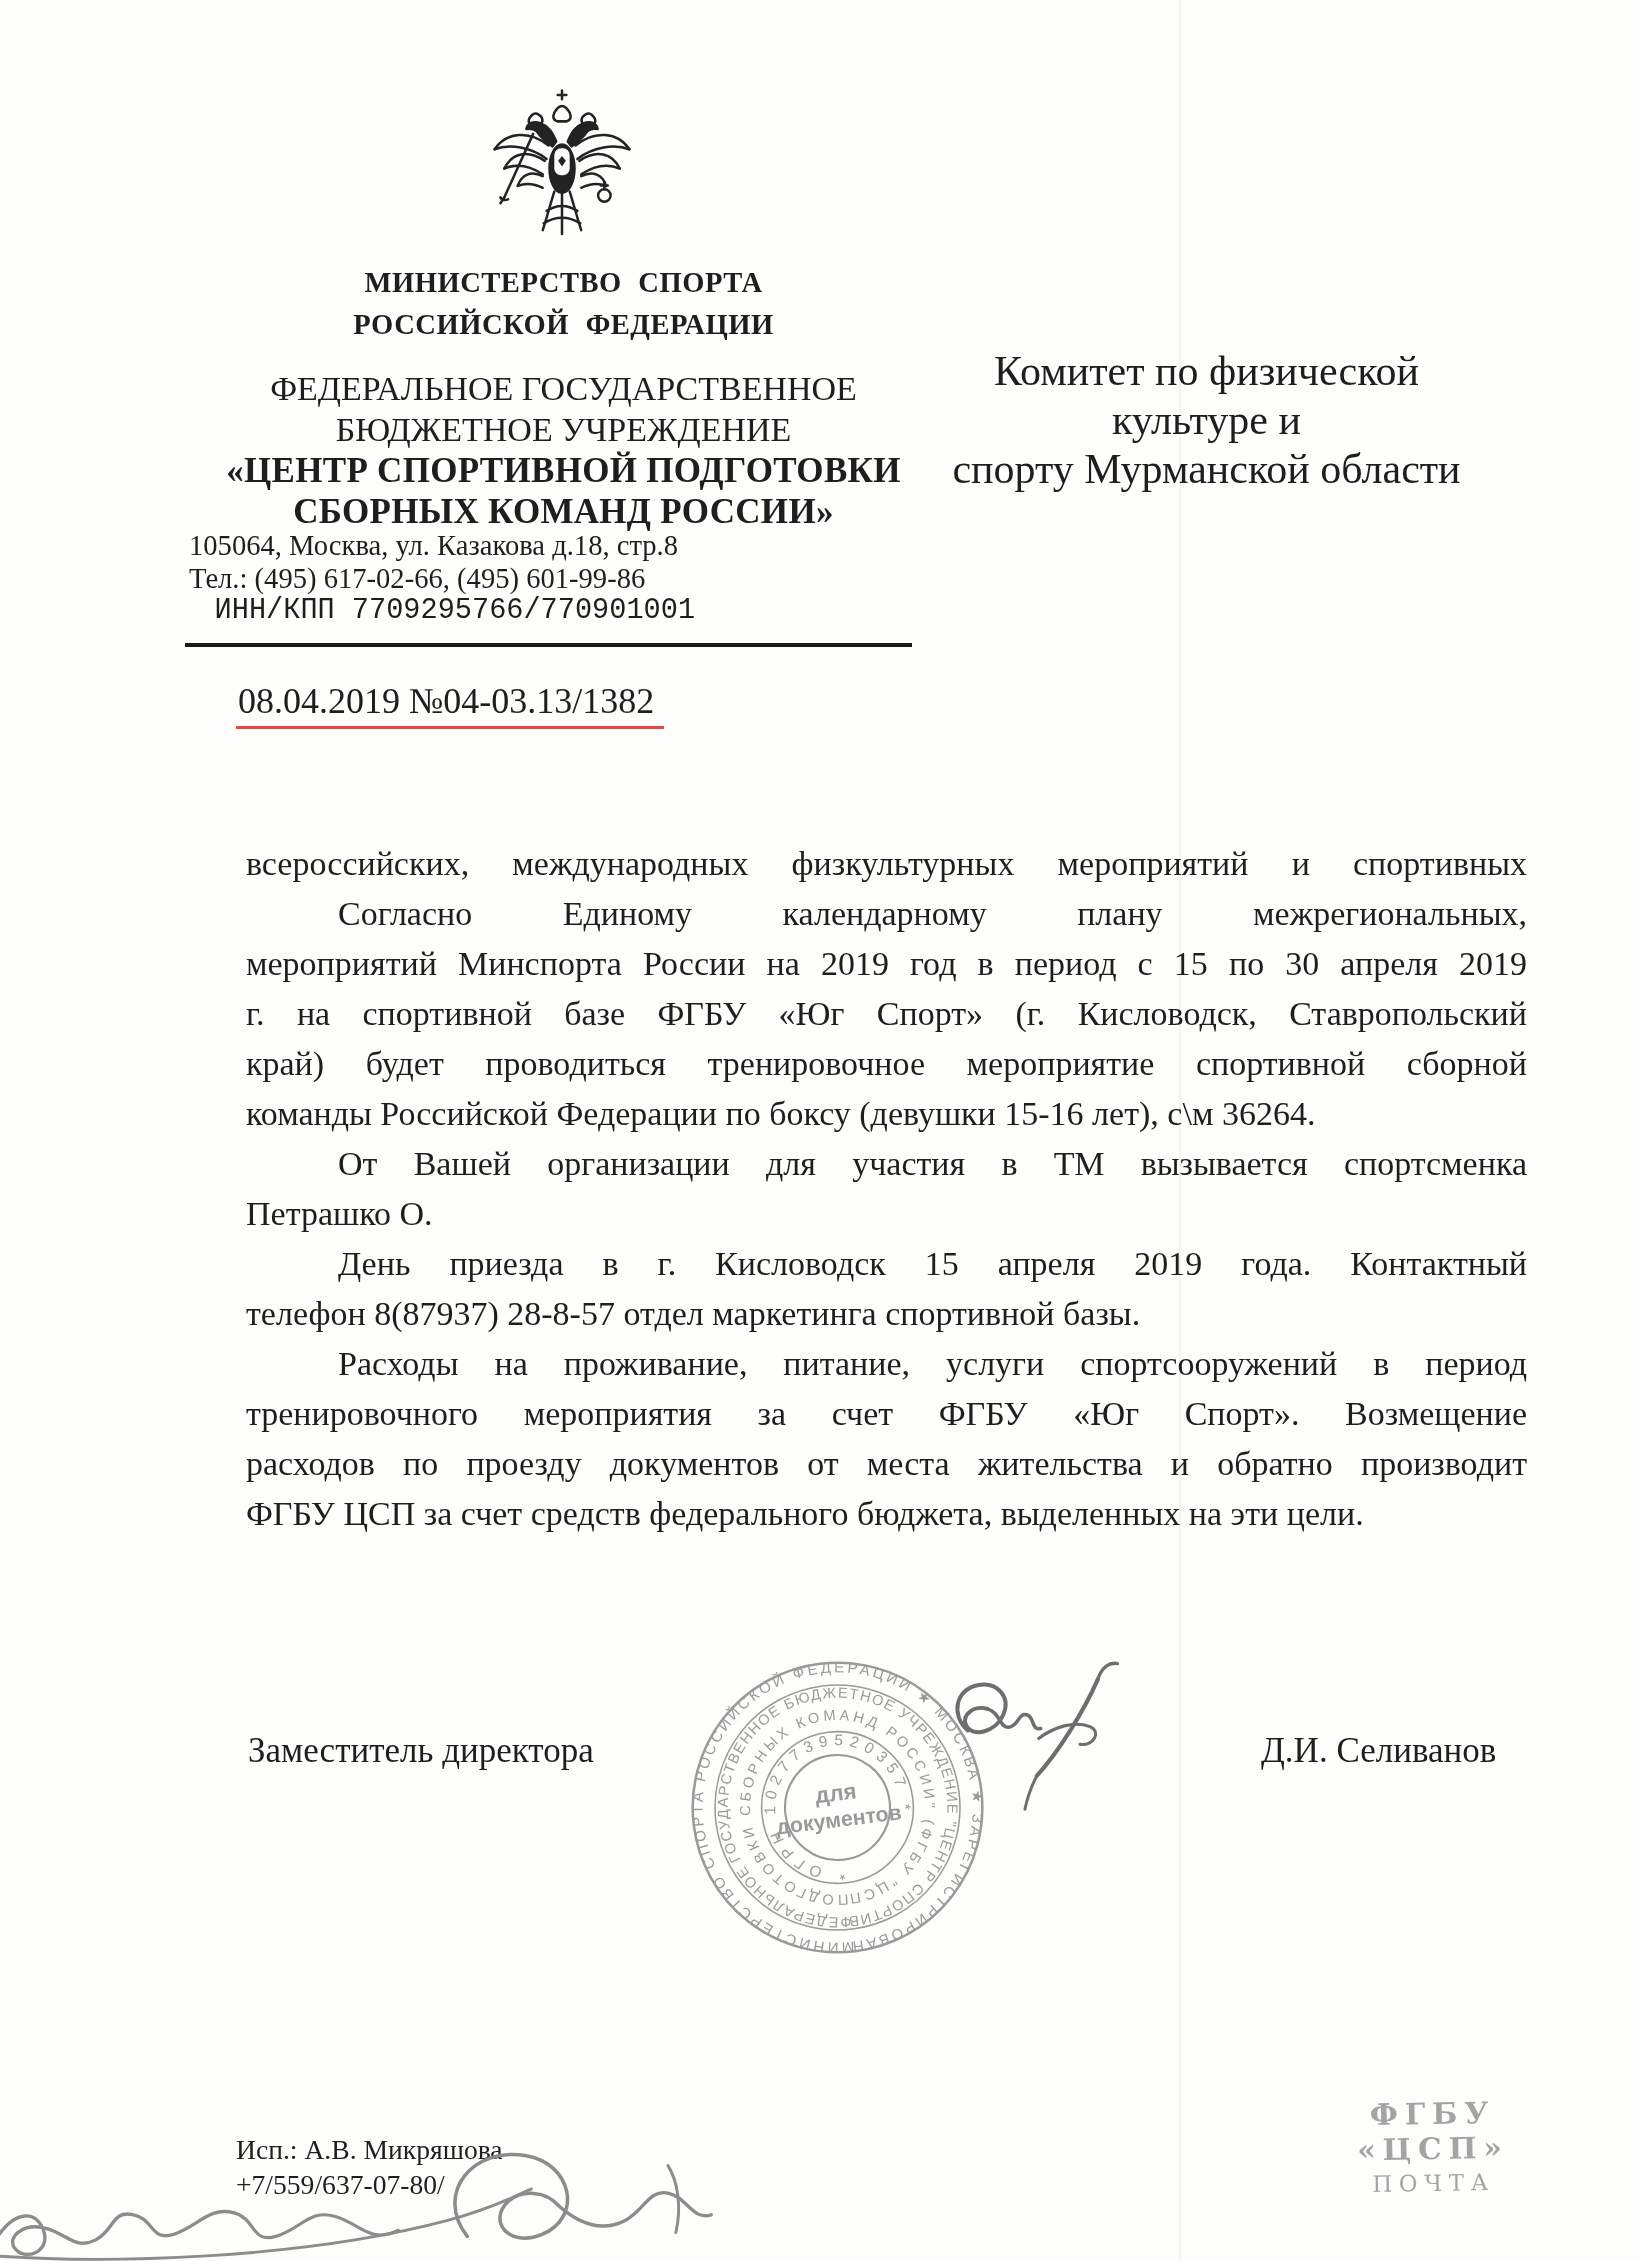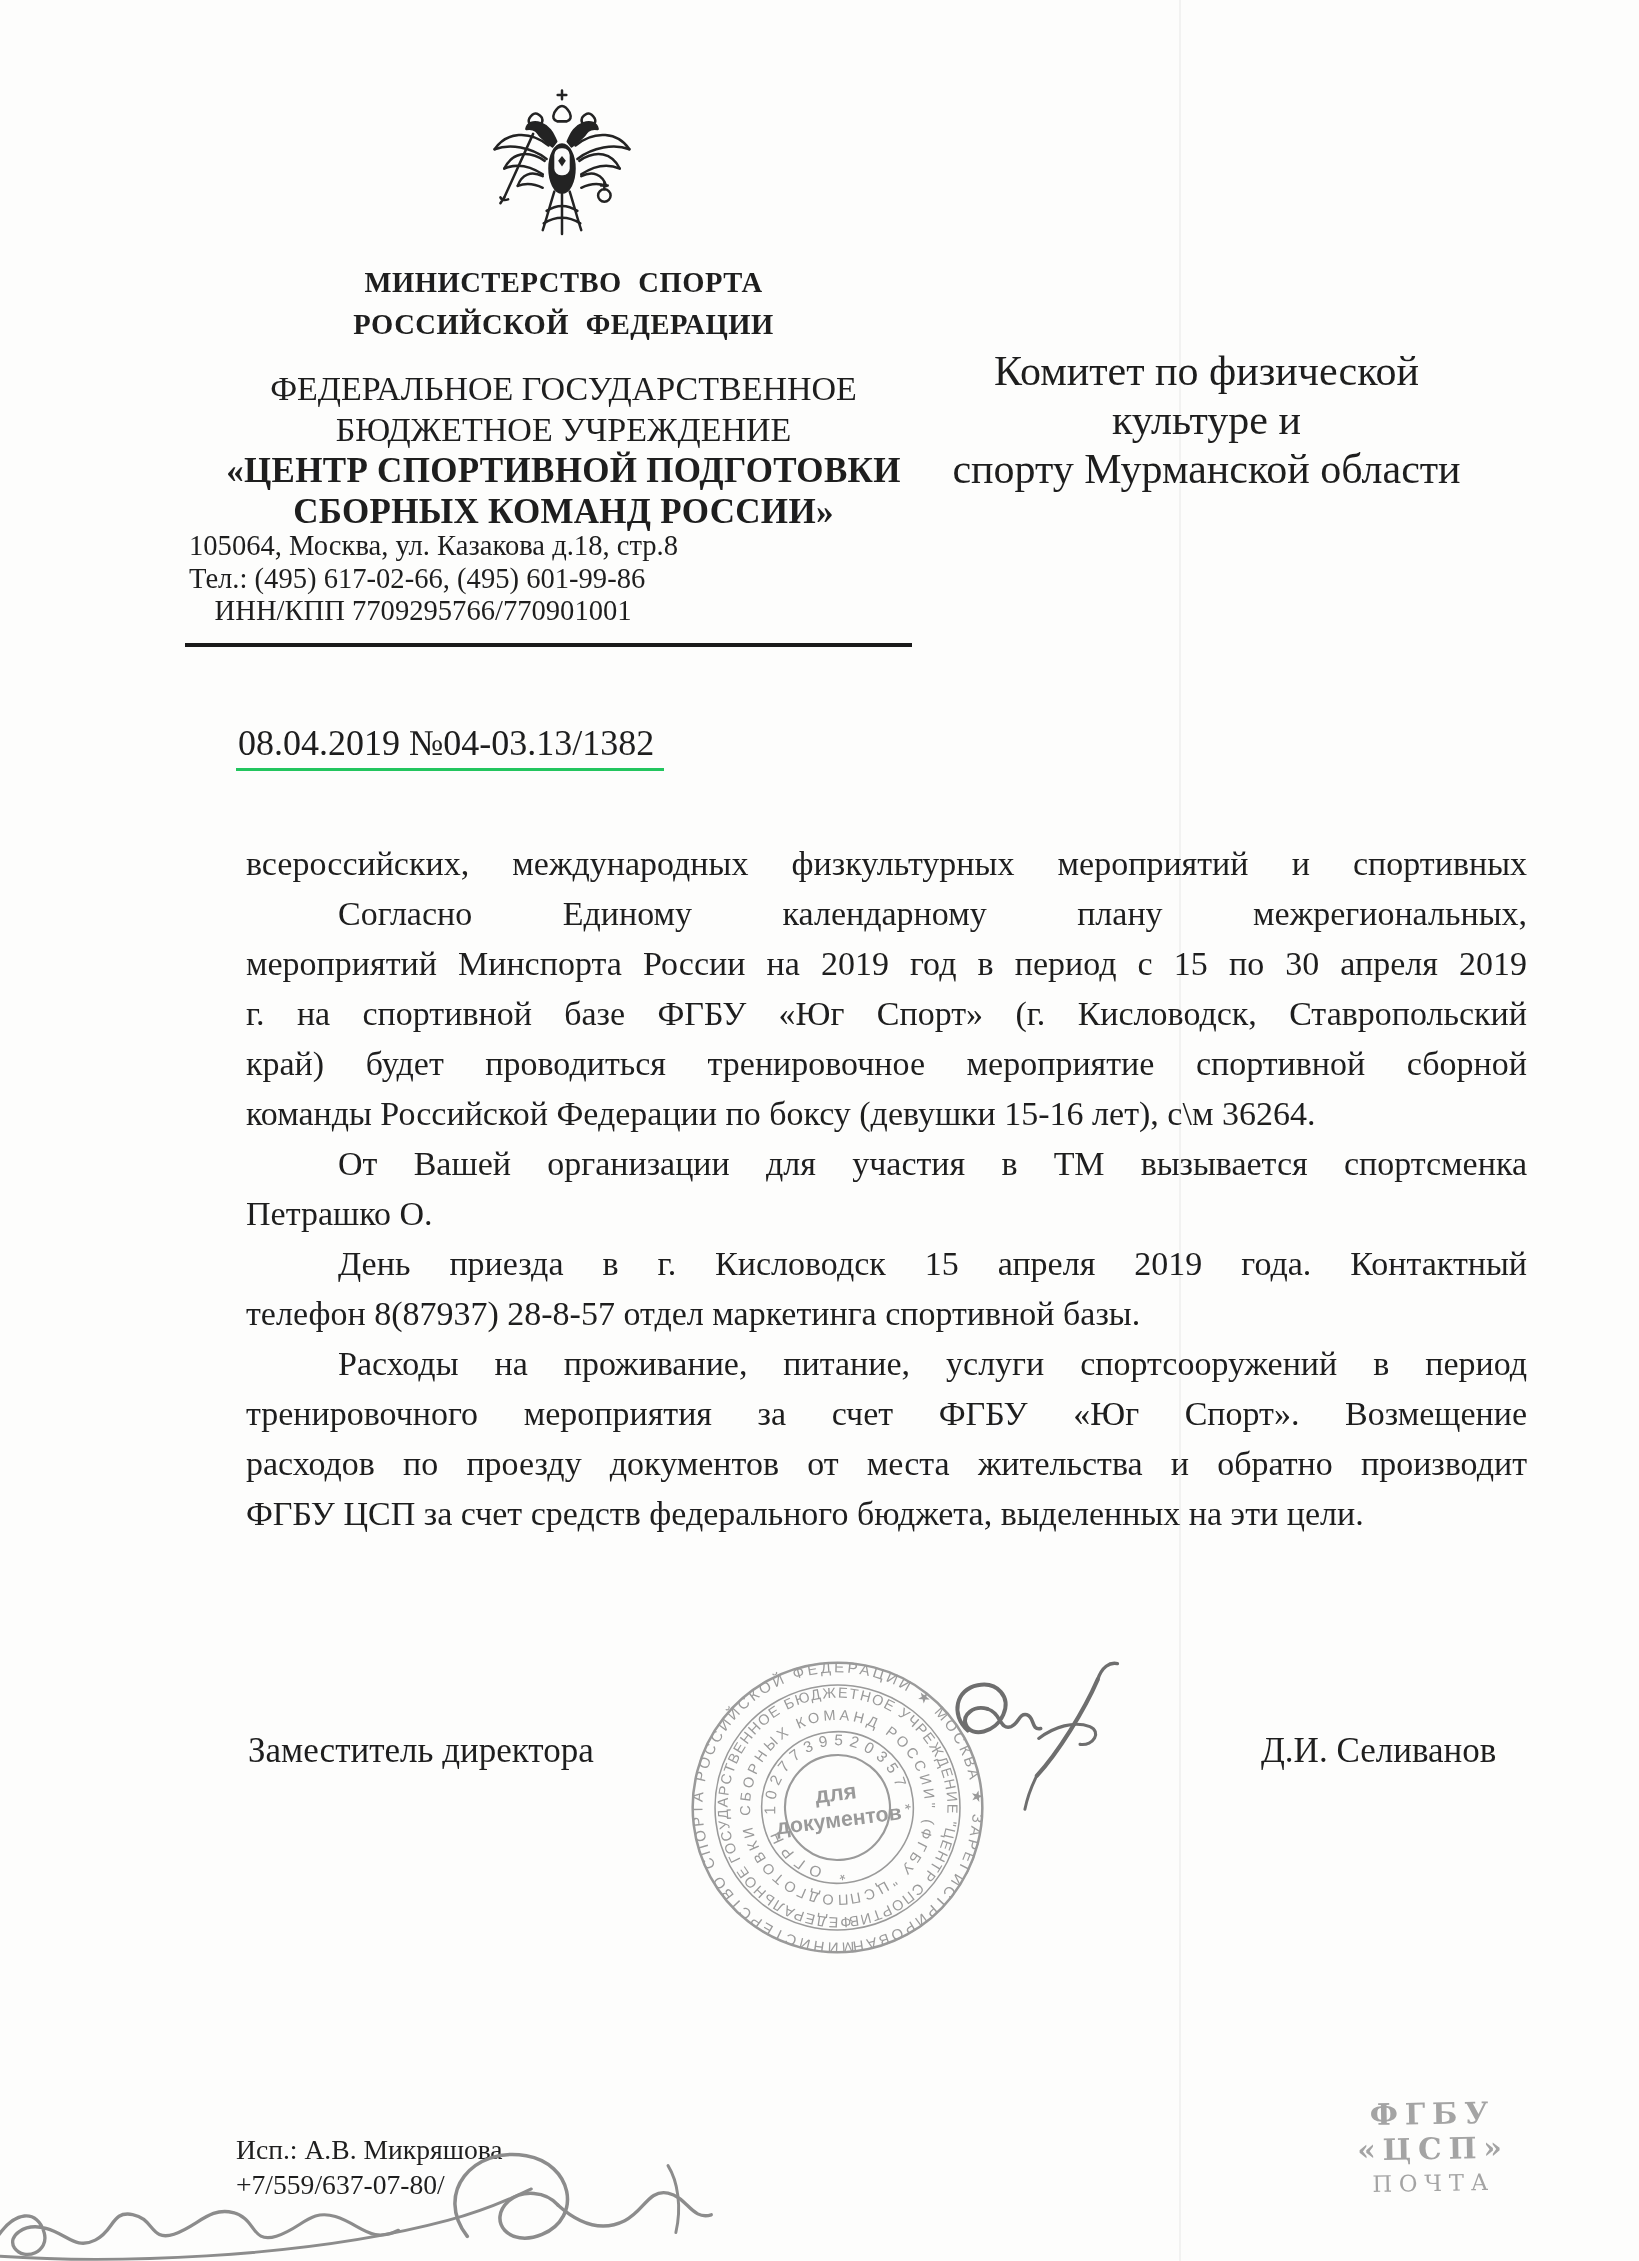--- a/index.html
+++ b/index.html
@@ -11,25 +11,25 @@
     font-family:"Liberation Serif", serif;
     color:#1e1e1e;
   }
   .abs{position:absolute;}
   .eagle{left:485px;top:83px;width:154px;height:173px;}
   .ministry{left:189px;top:262px;width:749px;text-align:center;
     font-weight:bold;font-size:28.6px;line-height:42px;word-spacing:8.9px;letter-spacing:0.5px;}
   .orgname{left:189px;top:368px;width:749px;text-align:center;font-size:34px;line-height:41px;}
   .orgname .bold{font-weight:bold;font-size:35px;letter-spacing:0.3px;}
   .addr{left:189px;top:530px;width:749px;text-align:left;font-size:28.6px;line-height:32.5px;}
-  .addr .shift{position:relative;left:25.6px;}
+  .addr .shift{position:relative;left:25.6px;font-family:Liberation Mono, monospace;}
   .divider{left:185px;top:643px;width:727px;height:3.9px;background:#1a1a1a;}
   .addressee{left:921px;top:347px;width:571px;text-align:center;font-size:42px;line-height:49px;}
   .refline{left:236px;top:680px;font-size:36px;line-height:43px;
-    border-bottom:3px solid #22c55e;padding:0 9.9px 3px 2px;margin-top:42px;}
+    border-bottom:3px solid #ef4444;padding:0 9.9px 3px 2px;}
   
   .body-text{left:246px;top:839px;width:1281px;font-size:34px;}
   .bline{height:50px;line-height:50px;text-align:justify;text-align-last:justify;}
   .bline.indent{text-indent:92px;}
   .bline.last{text-align-last:left;}
   
   .sig-title{left:248px;top:1731px;font-size:35px;}
   .sig-name{left:1229px;top:1731px;font-size:35px;margin-left:32px;}
   .stamp{left:682px;top:1652px;width:311px;height:311px;opacity:.88;}
   .autograph{left:891px;top:1620px;width:256px;height:227px;}

